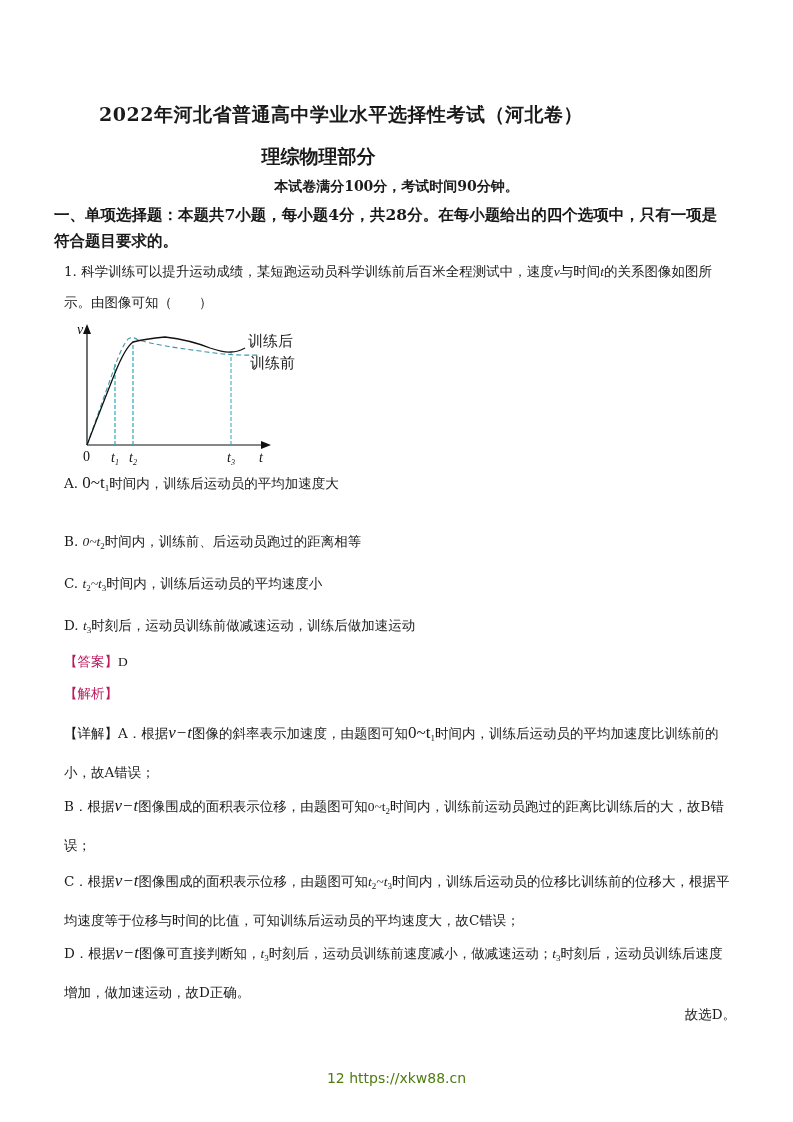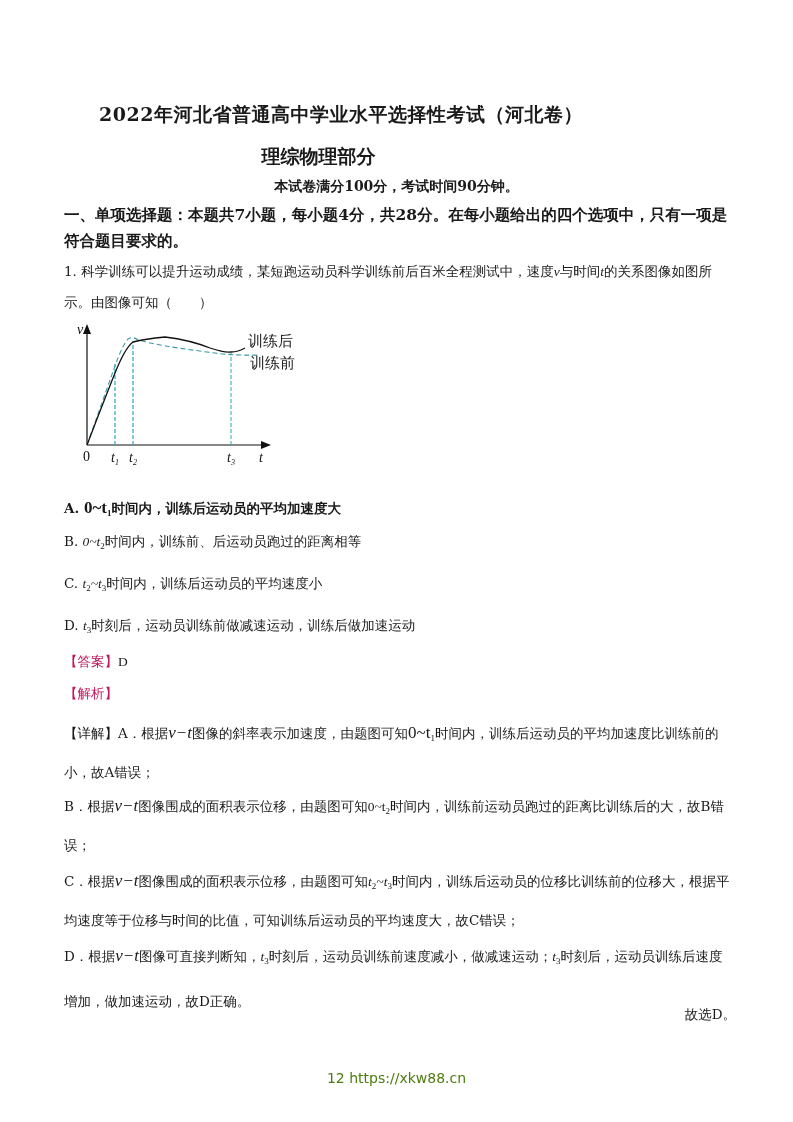--- a/index.html
+++ b/index.html
@@ -15,21 +15,21 @@
   }
   .title-sub {
     left: 0; width: 637px; top: 144px; text-align: center;
     font-size: 19px; font-weight: bold;
   }
   .title-note {
     left: 0; width: 793px; top: 178px; text-align: center;
     font-size: 14px; font-weight: bold;
   }
   .section {
-    left: 64px; width: 670px; top: 202px;
+    left: 54px; width: 670px; top: 202px;
     font-size: 15.5px; font-weight: bold; line-height: 26px; white-space: normal;
   }
   .para {
     left: 64px; width: 672px; font-size: 13.5px; line-height: 20px; white-space: normal;
   }
   .italic { font-style: italic; font-family: "Liberation Serif", serif; }
   .math { font-family: "Liberation Serif", serif; }
   .math-big { font-family: "Liberation Serif", serif; font-size: 17px; }
   sub { font-size: 9px; vertical-align: -3px; }
   .label-blue { color: #be185d; }
@@ -74,21 +74,21 @@
   <text x="7" y="16" class="graph-label" font-style="italic">v</text>
   <text x="13" y="143" class="graph-label">0</text>
   <text x="41" y="144" class="graph-label" font-style="italic">t<tspan font-size="8" dy="3">1</tspan></text>
   <text x="59" y="144" class="graph-label" font-style="italic">t<tspan font-size="8" dy="3">2</tspan></text>
   <text x="157" y="144" class="graph-label" font-style="italic">t<tspan font-size="8" dy="3">3</tspan></text>
   <text x="189" y="144" class="graph-label" font-style="italic">t</text>
   <text x="178" y="28" class="graph-cn">训练后</text>
   <text x="180" y="50" class="graph-cn">训练前</text>
 </svg>
 
-<div class="abs para" style="top:498px;font-weight:bold;">
+<div class="abs para" style="top:473px;">
   <span>A.</span>
   <span class="math-big">0~t</span><sub class="math">1</sub><span>时间内，训练后运动员的平均加速度大</span>
 </div>
 <div class="abs para" style="top:531px;">
   <span>B.</span>
   <span class="math italic">0~t</span><sub class="math">2</sub><span>时间内，训练前、后运动员跑过的距离相等</span>
 </div>
 <div class="abs para" style="top:573px;">
   <span>C.</span>
   <span class="math italic">t</span><sub class="math">2</sub><span class="math italic">~t</span><sub class="math">3</sub><span>时间内，训练后运动员的平均速度小</span>
@@ -107,18 +107,18 @@
 
 <div class="abs para" style="top:716px; line-height:34px;">
   <span>【详解】</span><span>A．根据</span><span class="math-big italic">v−t</span><span>图像的斜率表示加速度，由题图可知</span><span class="math-big">0~t</span><sub class="math">1</sub><span>时间内，训练后运动员的平均加速度比训练前的小，故A错误；</span>
 </div>
 <div class="abs para" style="top:789px; line-height:34px;">
   <span>B．根据</span><span class="math-big italic">v−t</span><span>图像围成的面积表示位移，由题图可知</span><span class="math">0~t</span><sub class="math">2</sub><span>时间内，训练前运动员跑过的距离比训练后的大，故B错误；</span>
 </div>
 <div class="abs para" style="top:864px; line-height:34px;">
   <span>C．根据</span><span class="math-big italic">v−t</span><span>图像围成的面积表示位移，由题图可知</span><span class="math italic">t</span><sub class="math">2</sub><span class="math italic">~t</span><sub class="math">3</sub><span>时间内，训练后运动员的位移比训练前的位移大，根据平均速度等于位移与时间的比值，可知训练后运动员的平均速度大，故C错误；</span>
 </div>
-<div class="abs para" style="top:936px; line-height:40px;">
+<div class="abs para" style="top:936px; line-height:34px;">
   <span>D．根据</span><span class="math-big italic">v−t</span><span>图像可直接判断知，</span><span class="math italic">t</span><sub class="math">3</sub><span>时刻后，运动员训练前速度减小，做减速运动；</span><span class="math italic">t</span><sub class="math">3</sub><span>时刻后，运动员训练后速度增加，做加速运动，故D正确。</span>
 </div>
 <div class="abs para" style="top:1004px;text-align:right;">故选D。</div>
 
 <div class="abs footer">12 https://xkw88.cn</div>
 
 </body></html>

